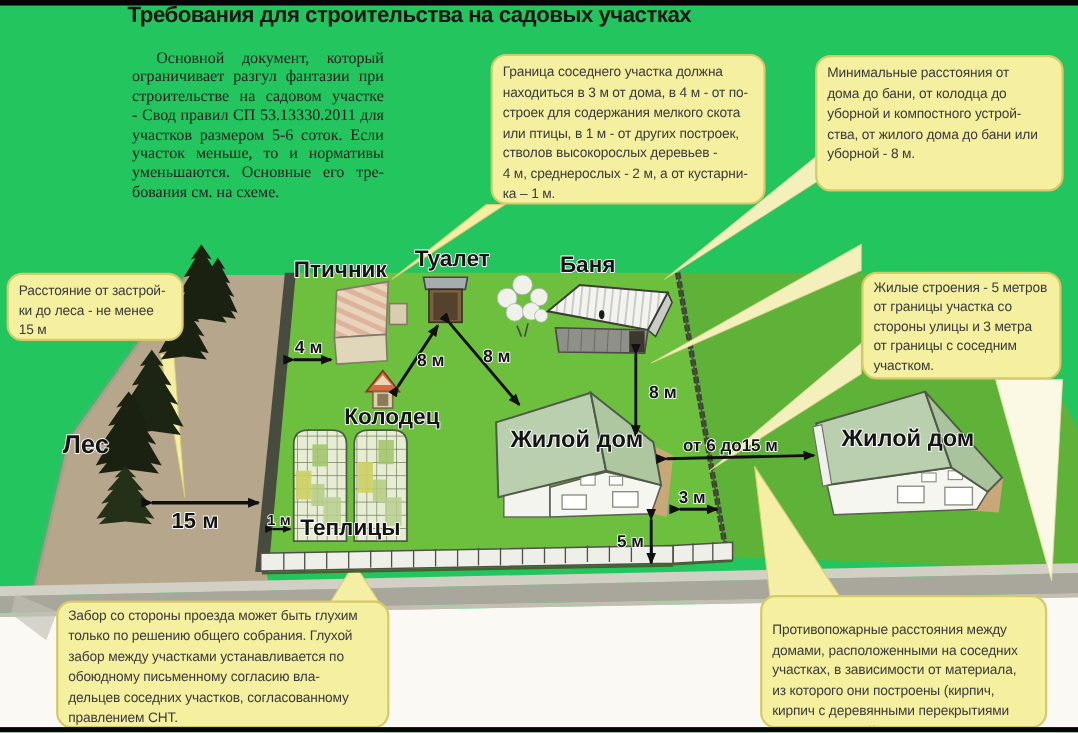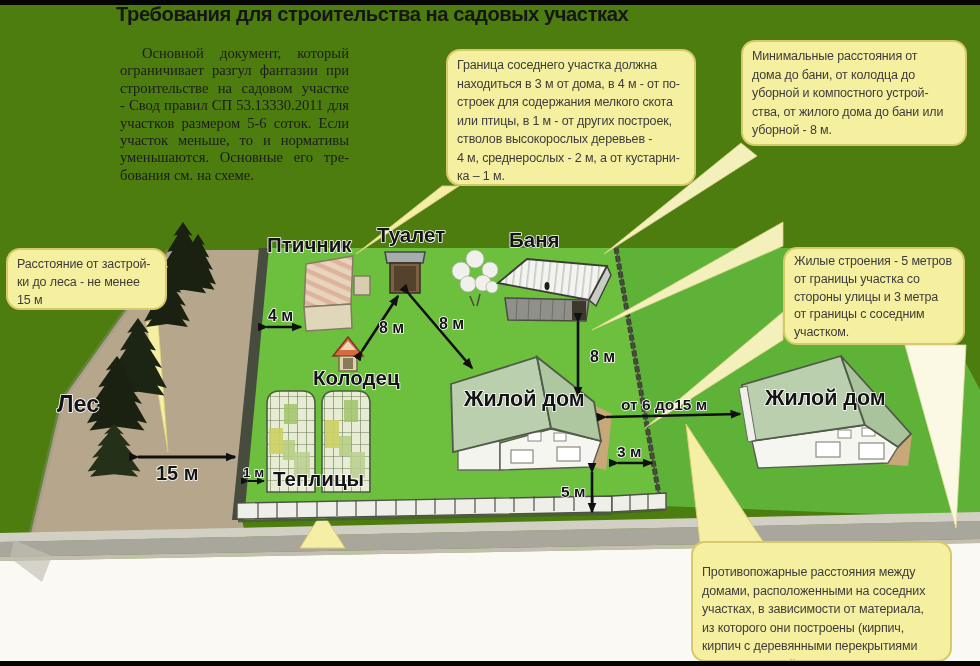--- a/index.html
+++ b/index.html
@@ -1,16 +1,16 @@
 <!DOCTYPE html>
 <html><head>
 <meta charset="utf-8">
 <style>
 html,body{margin:0;padding:0;background:#fff}
-#page{position:relative;width:980px;height:666px;background:#4d7c0f;overflow:hidden;font-family:"Liberation Sans",sans-serif}
+#page{position:relative;width:980px;height:666px;background:#22c55e;overflow:hidden;font-family:"Liberation Sans",sans-serif}
 #scene{position:absolute;left:0;top:0}
 .box{position:absolute;background:#f5efa0;border:2px solid #d6c96a;color:#3c3c3c;font-size:12.5px;line-height:18.5px;padding:5px 9px;box-sizing:border-box;z-index:3;white-space:nowrap;overflow:hidden;letter-spacing:-0.15px;border-radius:14px}
 .bar{position:absolute;left:0;width:980px;background:#050505;z-index:6}
 </style>
 </head>
 <body>
 <div id="page">
 
 <div class="bar" style="top:0;height:5px"></div>
 
@@ -234,22 +234,23 @@
 <text x="617" y="457" font-size="15.5">3 м</text>
 
 <text x="561" y="497" font-size="15.5">5 м</text>
 
 <text x="243" y="477" font-size="13.5">1 м</text>
 </g>
 </svg>
 
 <div class="box" style="left:446px;top:49px;width:250px;height:137px">Граница соседнего участка должна<br>находиться в 3 м от дома, в 4 м - от по-<br>строек для содержания мелкого скота<br>или птицы, в 1 м - от других построек,<br>стволов высокорослых деревьев -<br>4 м, среднерослых - 2 м, а от кустарни-<br>ка – 1 м.</div>
 
-<div class="box" style="left:741px;top:40px;width:226px;height:106px">Минимальные расстояния от<br>дома до бани, от колодца до<br>уборной и компостного устрой-<br>ства, от жилого дома до бани или<br>уборной - 8 м.</div>
+<div class="box" style="left:741px;top:50px;width:226px;height:124px">Минимальные расстояния от<br>дома до бани, от колодца до<br>уборной и компостного устрой-<br>ства, от жилого дома до бани или<br>уборной - 8 м.</div>
 
 
 <div class="box" style="left:783px;top:247px;width:182px;height:98px;line-height:17.8px;padding-top:4px">Жилые строения - 5 метров<br>от границы участка со<br>стороны улицы и  3 метра<br>от границы с соседним<br>участком.</div>
 
 <div class="box" style="left:6px;top:248px;width:161px;height:62px;line-height:18px">Расстояние от застрой-<br>ки до леса - не менее<br>15 м</div>
 
+<div class="box" style="left:51px;top:546px;width:303px;height:116px;line-height:18.4px;padding-top:3px">Забор со стороны проезда может быть глухим<br>только по  решению общего собрания. Глухой<br>забор между участками устанавливается по<br>обоюдному письменному согласию вла-<br>дельцев соседних участков, согласованному<br>правлением СНТ.</div>
 
 <div class="box" style="left:691px;top:541px;width:261px;height:121px;line-height:18.6px;padding-top:20px">Противопожарные расстояния между<br>домами, расположенными на соседних<br>участках, в зависимости от материала,<br>из которого они построены (кирпич,<br>кирпич с деревянными перекрытиями<br>или деревянный), - от 6 м до 15 м.</div>
 </div>
 
 </body></html>

